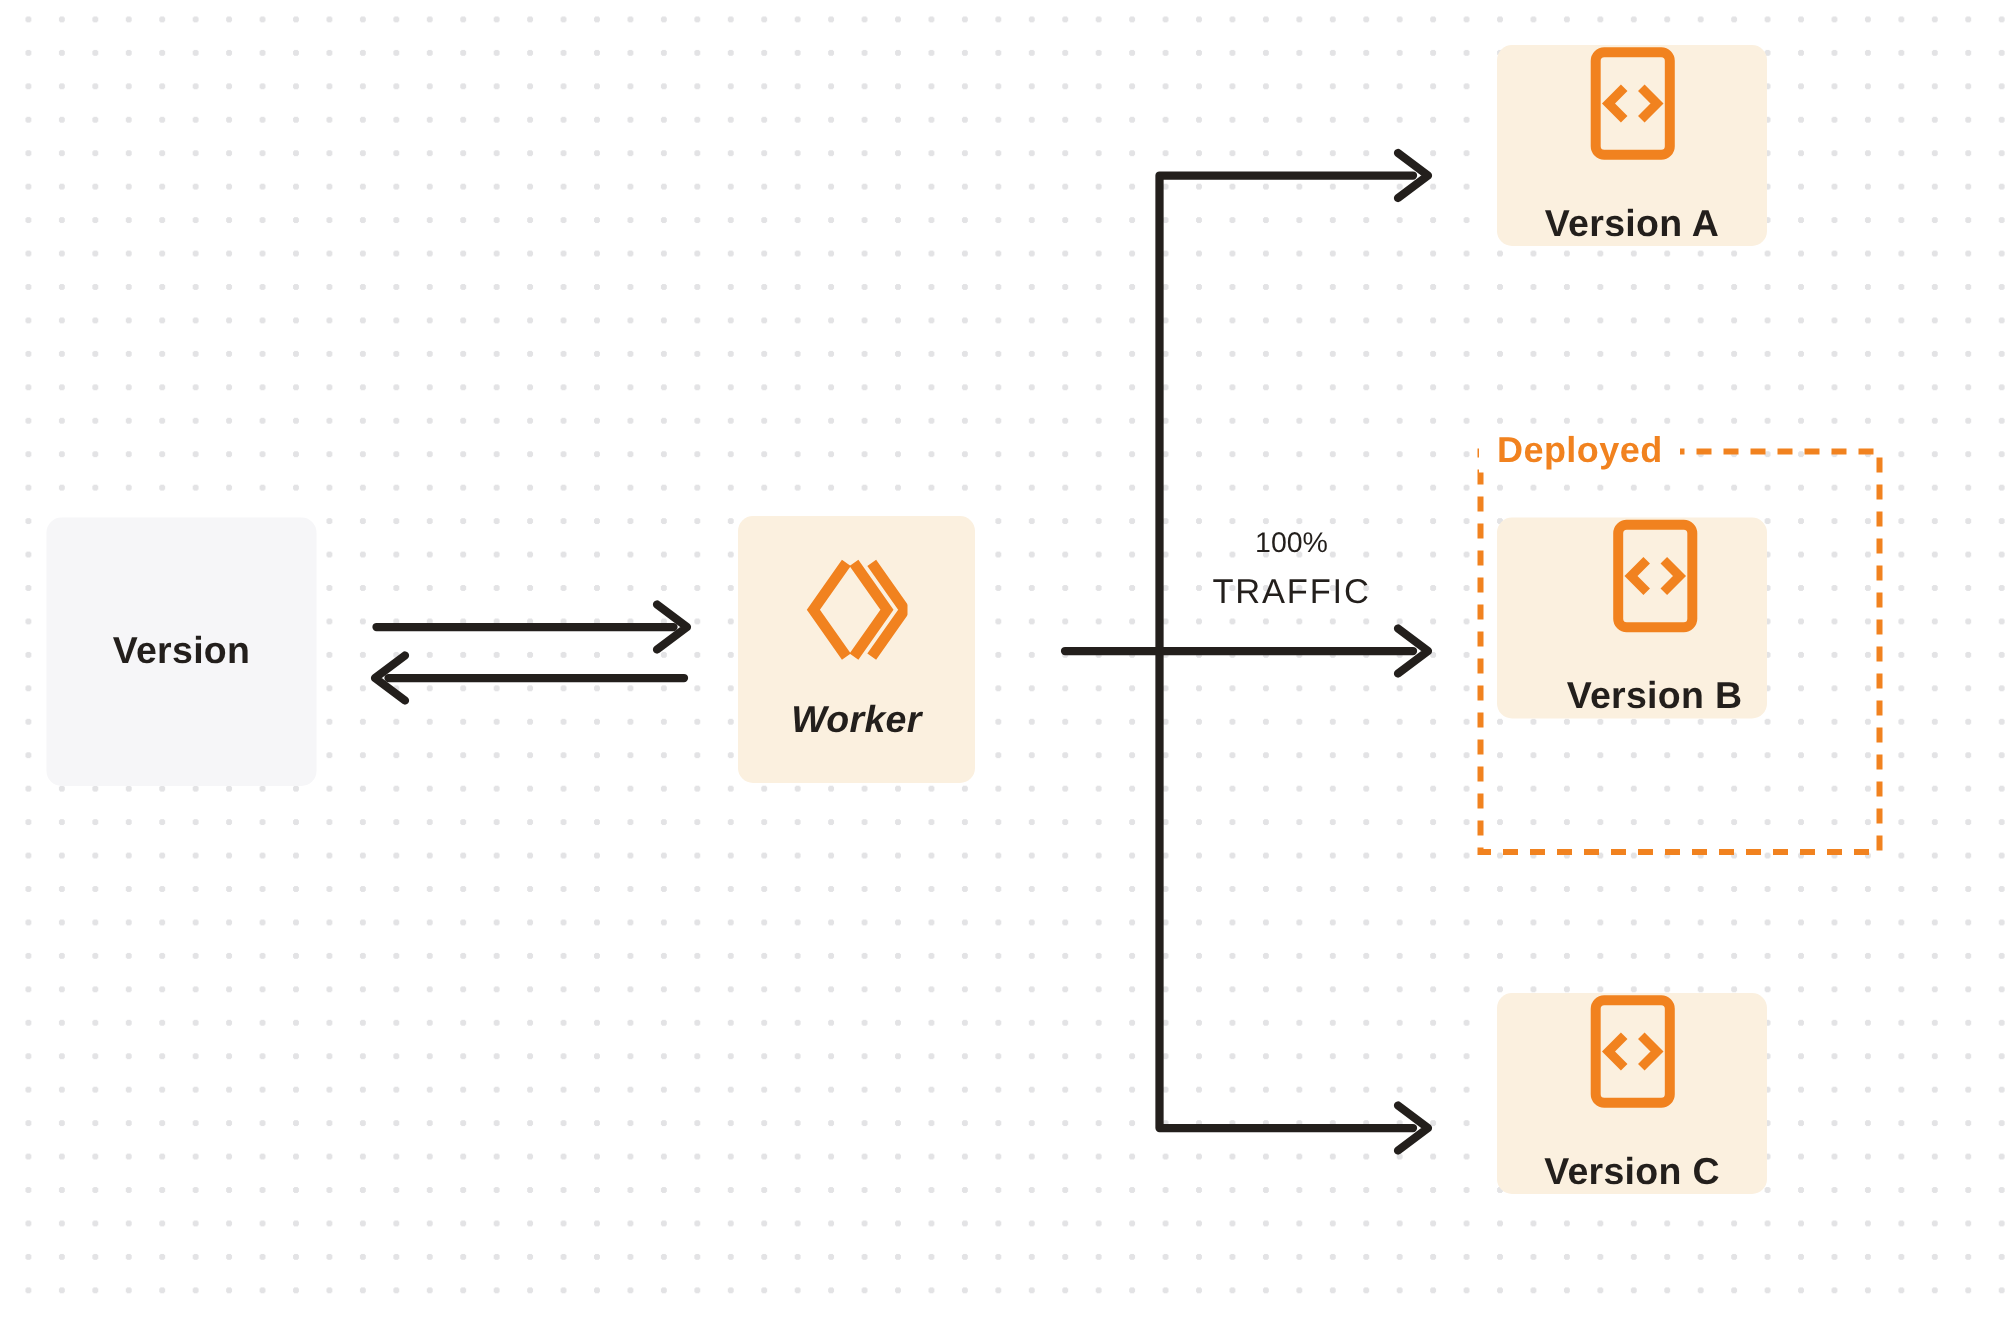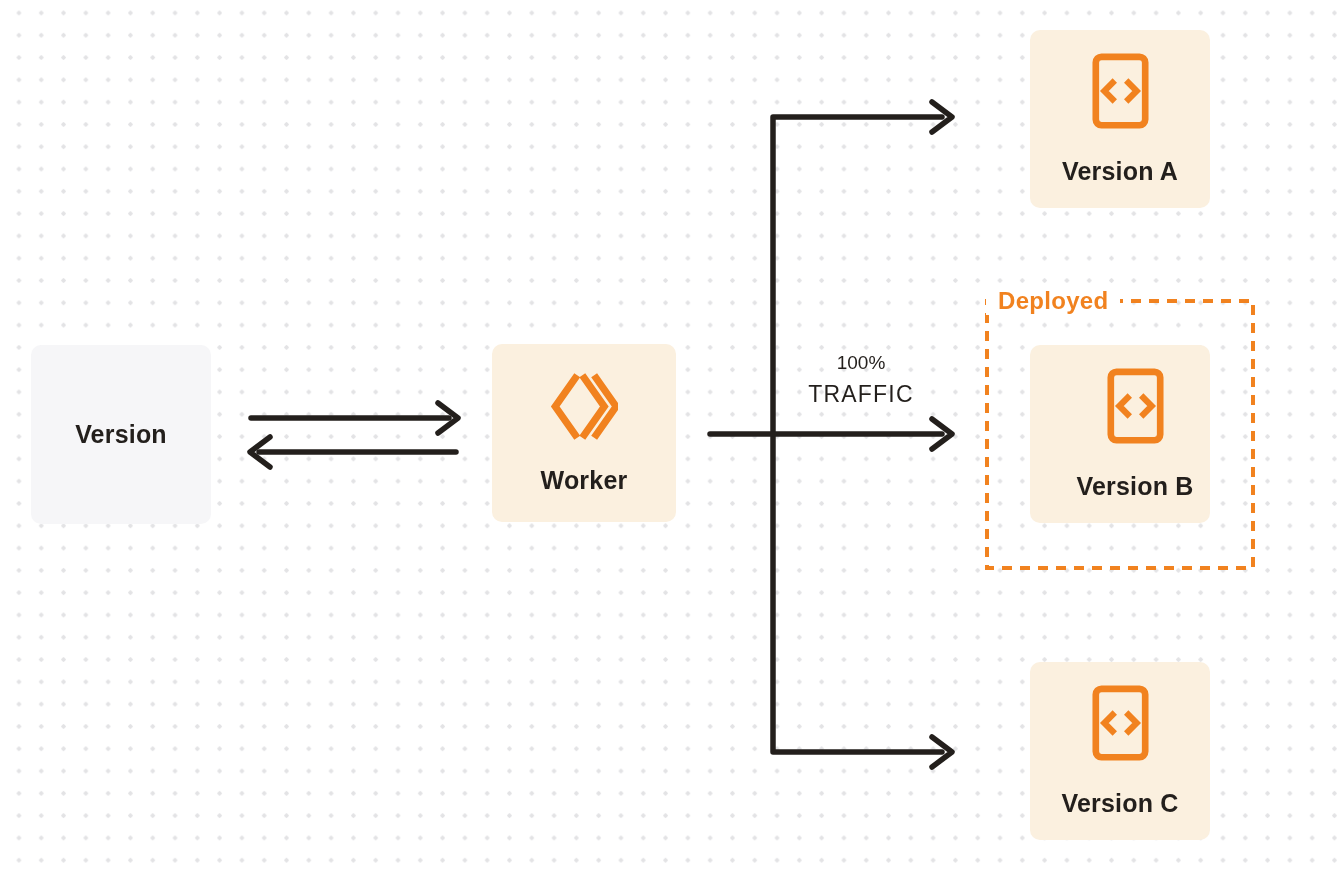--- a/index.html
+++ b/index.html
@@ -31,22 +31,22 @@
     display:flex;flex-direction:column;align-items:center;justify-content:center;
   }
   .node-label{
     font-size:25px;font-weight:700;color:var(--stroke);letter-spacing:.2px;
   }
   .client-node{
     left:31px;top:345px;width:180px;height:179px;
     background:var(--client-box);
   }
   .cream{background:var(--cream);}
-  .worker-node{left:492px;top:344px;width:184px;height:178px;gap:24px;}
-  .version-node{left:1030px;width:180px;height:178px;gap:28px;}
+  .worker-node{left:492px;top:344px;width:158px;height:178px;gap:24px;font-style:italic;}
+  .version-node{left:998px;width:180px;height:134px;gap:28px;}
   .version-a{top:30px;}
   .version-b{top:345px;padding-left:30px;}
   .version-c{top:662px;}
   .icon-stroke{fill:none;stroke:var(--orange);stroke-linejoin:miter;stroke-linecap:butt;}
   .traffic-label{
     position:absolute;left:791px;top:348px;width:140px;
     text-align:center;color:var(--stroke);font-weight:400;
   }
   .traffic-line1{font-size:19px;line-height:30px;display:block;}
   .traffic-line2{font-size:23px;line-height:32px;letter-spacing:1.2px;display:block;}

